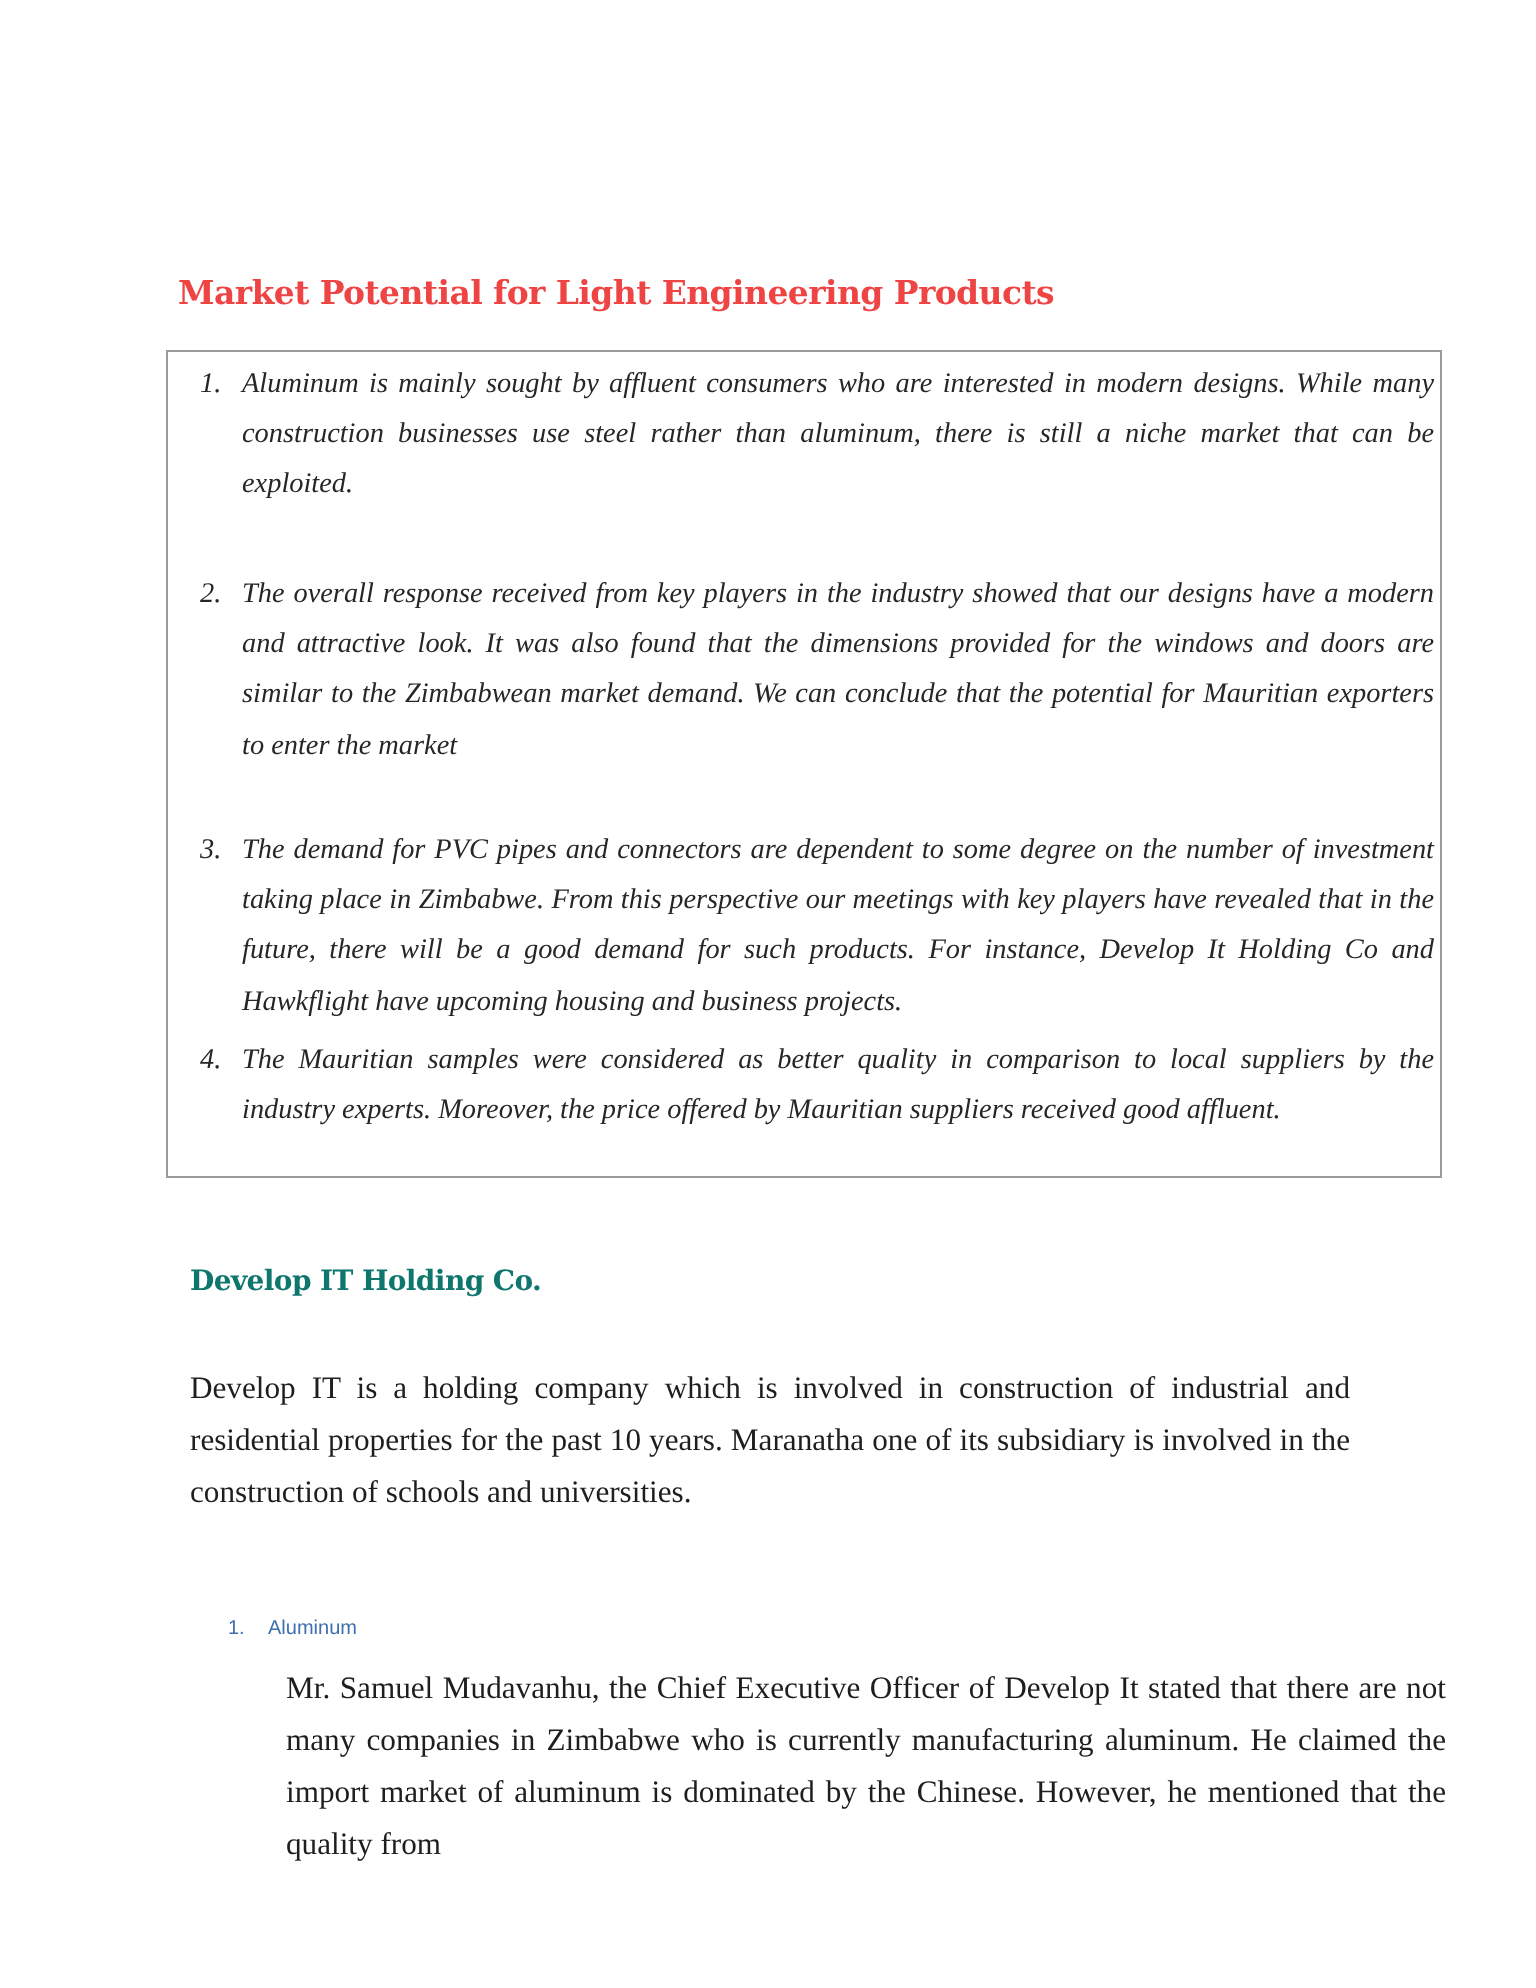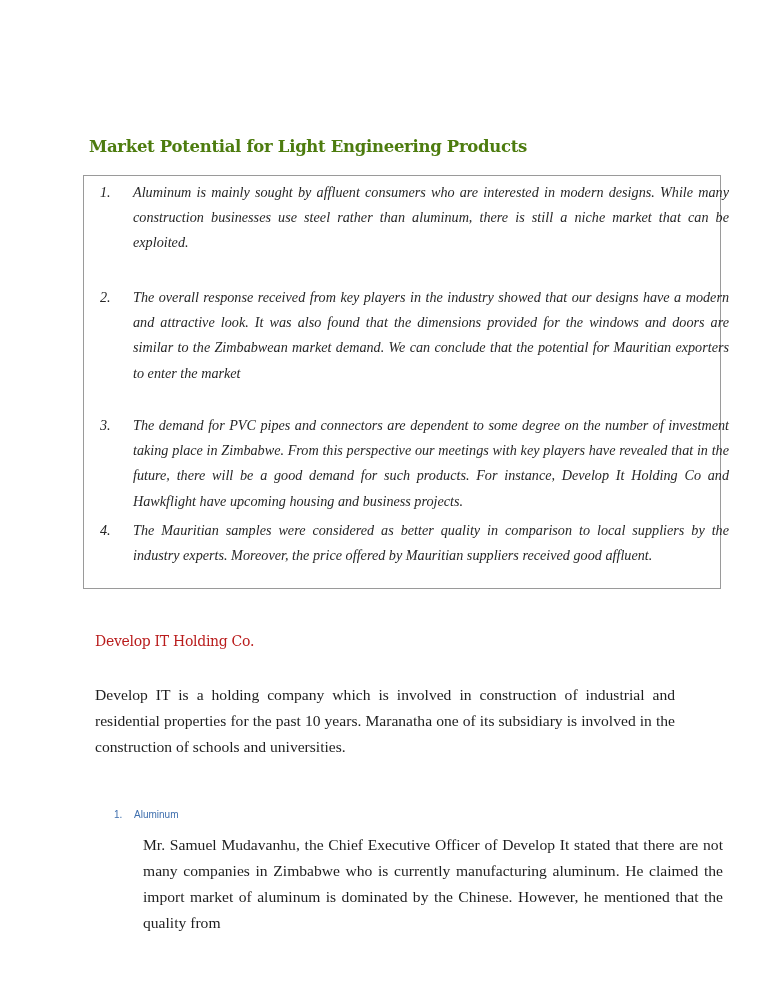--- a/index.html
+++ b/index.html
@@ -16,21 +16,21 @@
       color: #222222;
     }
     .page-title {
       position: absolute;
       left: 89px;
       top: 137px;
       margin: 0;
       font-family: "DejaVu Serif", "Liberation Serif", serif;
       font-weight: bold;
       font-size: 16.5px;
-      color: #4d7c0f;
+      color: #ef4444;
       letter-spacing: -0.3px;
       white-space: nowrap;
     }
     .findings-box {
       position: absolute;
       left: 83px;
       top: 175px;
       width: 638px;
       height: 414px;
       border: 1.5px solid #9a9a9a;
@@ -55,31 +55,30 @@
       left: 16px;
       top: 0;
       width: 20px;
     }
     .finding-text {
       position: absolute;
       left: 37px;
       width: 596px;
       text-align: justify;
       text-align-last: left;
-      margin-left: 12px;
     }
     .section-heading {
       position: absolute;
       left: 95px;
       top: 633px;
       margin: 0;
       font-family: "DejaVu Serif", "Liberation Serif", serif;
-      font-weight: normal;
+      font-weight: bold;
       font-size: 14px;
-      color: #b91c1c;
+      color: #0f766e;
       letter-spacing: -0.3px;
       white-space: nowrap;
     }
     .body-para {
       position: absolute;
       left: 95px;
       width: 580px;
       margin: 0;
       font-size: 15.6px;
       line-height: 26px;

